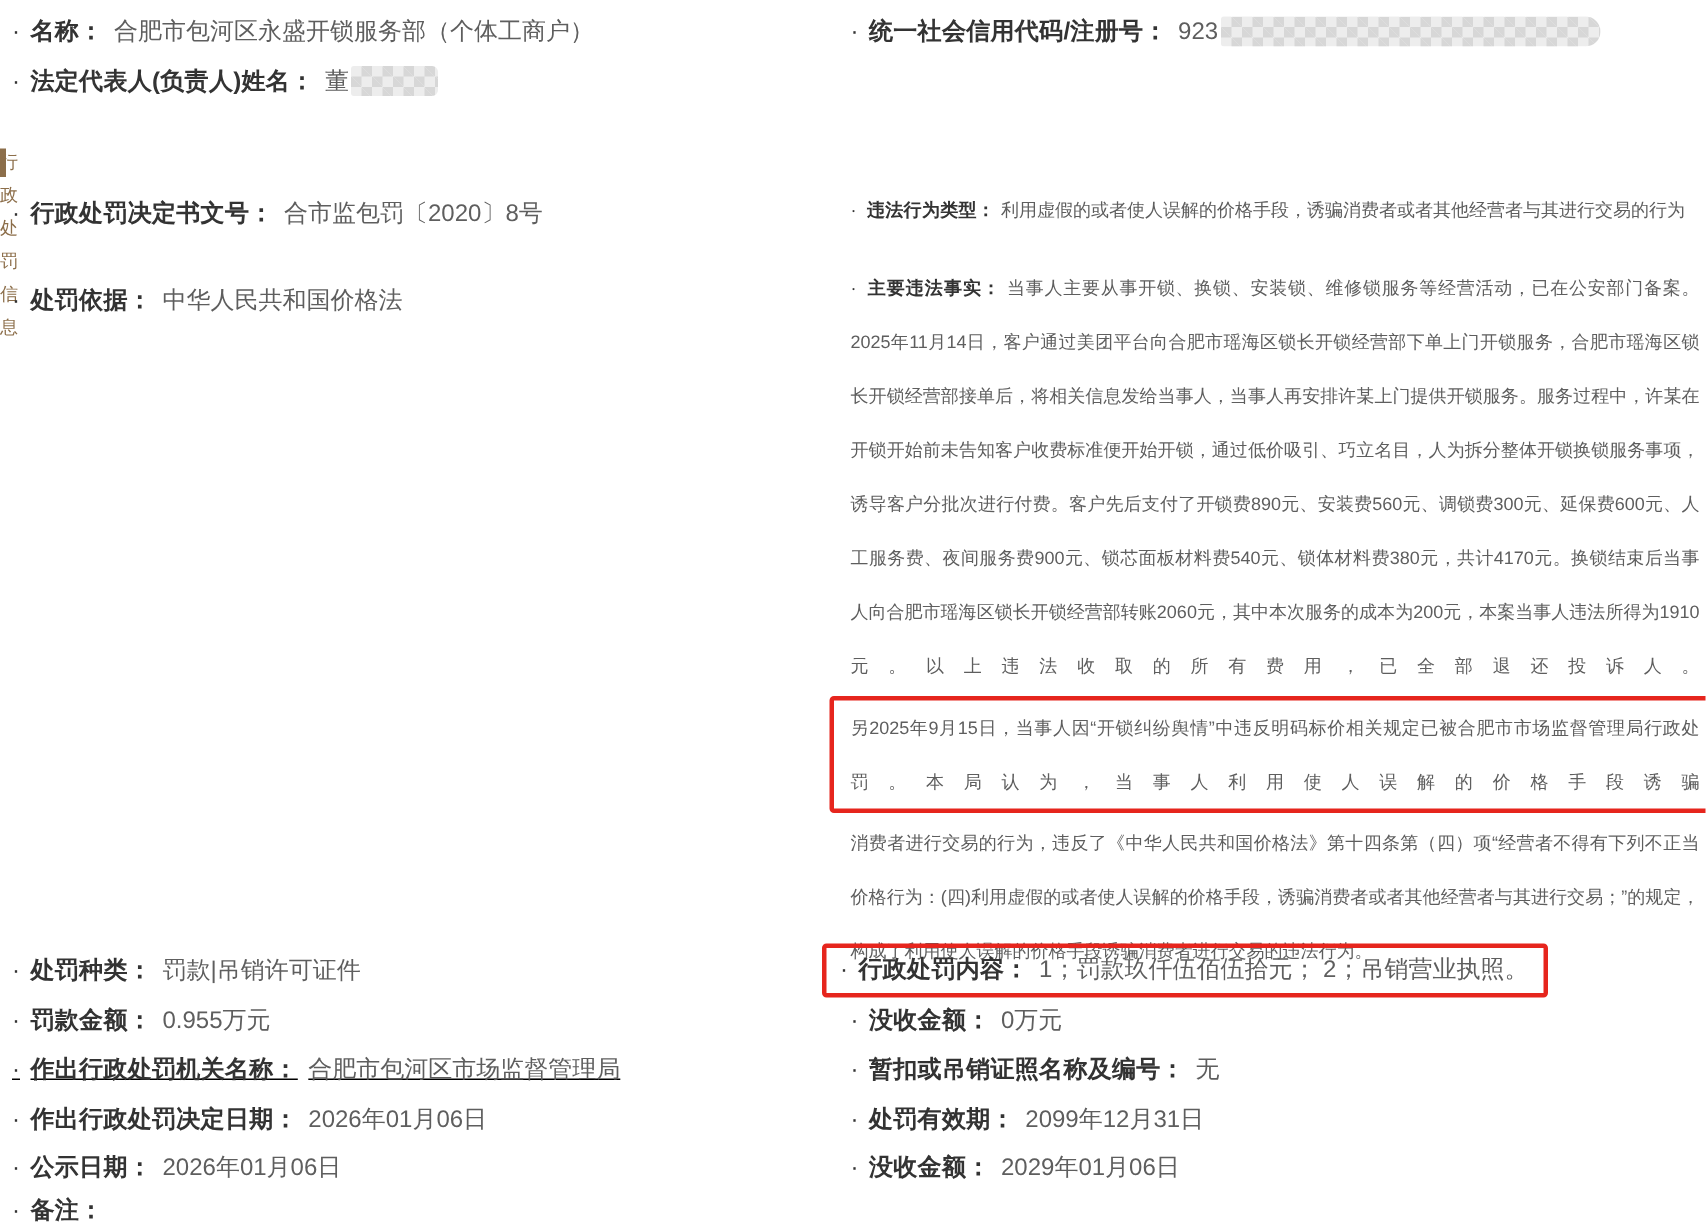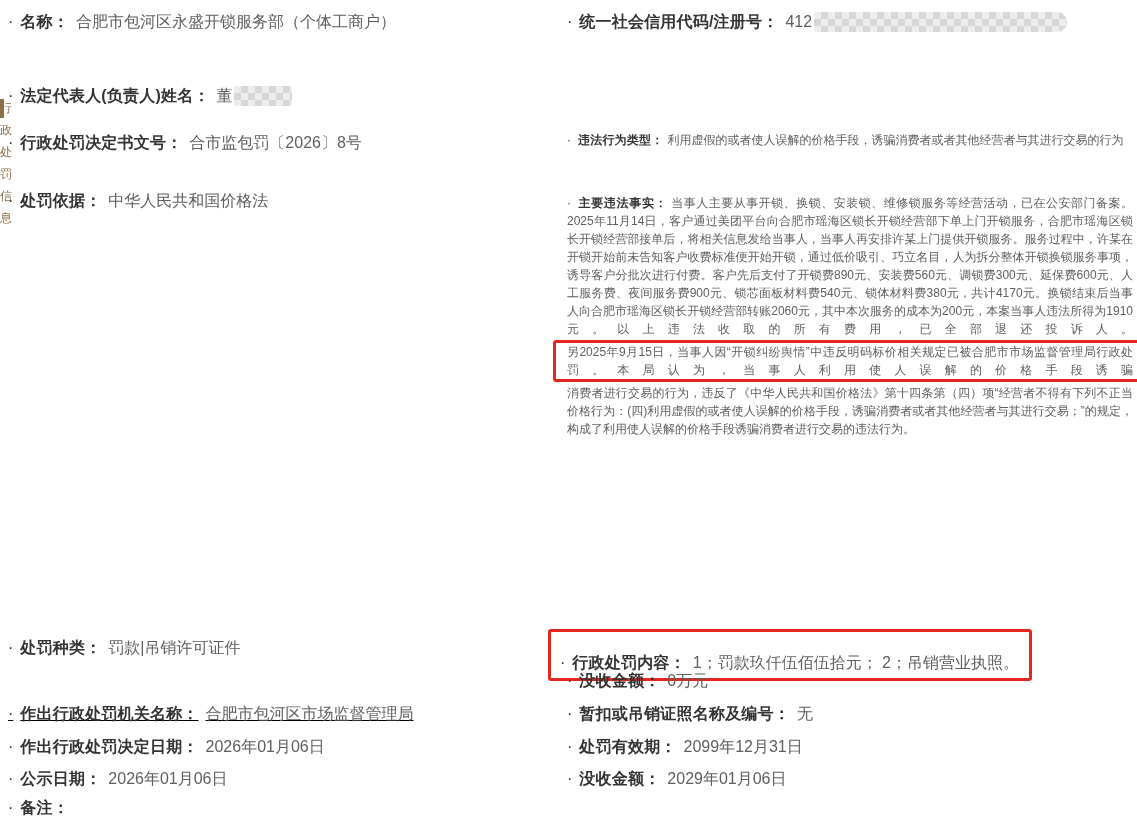--- a/index.html
+++ b/index.html
@@ -17,50 +17,50 @@
   .para .value{margin-left:4px;}
   
   .section-header{position:absolute;left:0;top:97px;height:22px;}
   .accent-bar{position:absolute;left:0;top:2px;width:4px;height:19px;background:#8c6e4a;}
   .section-title{position:absolute;left:0;top:0;font-size:12px;color:#8c6e4a;line-height:22px;}
   
   .col-left-row{left:8px;}
   .col-right-row{left:567px;}
   .para.col-right-row{width:566px;text-align:justify;color:#5e5e5e;}
   #violation-type{top:125px;line-height:30px;}
-  #main-facts{top:194px;line-height:18px;}
+  #main-facts{top:174px;line-height:36px;}
   #main-facts .facts-text{color:#5e5e5e;}
   .facts-block{text-align:justify;color:#5e5e5e;}
   .facts-before{text-align-last:justify;}
   .facts-highlight{
     display:block;border:3px solid #e6251d;border-radius:3px;
     margin:2px -10px 2px -14px;padding:0 7px 0 11px;
     text-align:justify;text-align-last:justify;
   }
   .facts-after{display:block;}
   
   #penalty-content{
     left:548px;top:629px;border:3px solid #e6251d;border-radius:3px;
-    padding:20px 10px 4px 9px;line-height:22px;background:transparent;
+    padding:4px 10px 4px 9px;line-height:22px;background:transparent;
   }
   
   .mosaic{
     display:inline-block;height:20px;vertical-align:-5px;
     background-color:#ededed;
     background-image:
       linear-gradient(45deg,#d7d7d7 25%,transparent 25%,transparent 75%,#d7d7d7 75%),
       linear-gradient(45deg,#d7d7d7 25%,transparent 25%,transparent 75%,#d7d7d7 75%);
     background-size:14px 14px;
     background-position:0 0,7px 7px;
   }
   .mosaic-code{width:253px;margin-left:2px;border-radius:2px 10px 10px 2px;}
   .mosaic-name{width:58px;margin-left:1px;border-radius:2px 4px 4px 2px;}
   
   #name-row{left:8px;top:10px;}
-  #legal-rep-row{left:8px;top:43px;margin-top:41px;}
+  #legal-rep-row{left:8px;top:43px;}
   #credit-code-row{left:567px;top:10px;}
   #doc-no-row{top:131px;}
   #basis-row{top:189px;}
   #category-row{top:636px;}
   #fine-row{top:669px;}
   #authority-row{top:702px;text-decoration:underline;}
   #decision-date-row{top:735px;}
   #publish-date-row{top:767px;text-align:center;}
   #remark-row{top:796px;}
   #confiscation-row{top:669px;}
@@ -71,44 +71,47 @@
 </head>
 <body>
 
 <div class="page">
 
   <div class="row" id="name-row">
     <span class="bullet">·</span><span class="label">名称：</span><span class="value">合肥市包河区永盛开锁服务部（个体工商户）</span>
   </div>
 
   <div class="row" id="credit-code-row">
-    <span class="bullet">·</span><span class="label">统一社会信用代码/注册号：</span><span class="value">412</span><span class="mosaic mosaic-code"></span>
+    <span class="bullet">·</span><span class="label">统一社会信用代码/注册号：</span><span class="value">923</span><span class="mosaic mosaic-code"></span>
   </div>
 
   <div class="row" id="legal-rep-row">
     <span class="bullet">·</span><span class="label">法定代表人(负责人)姓名：</span><span class="value">董</span><span class="mosaic mosaic-name"></span>
   </div>
 
   <div class="section-header">
     <span class="accent-bar"></span>
     <span class="section-title">行政处罚信息</span>
   </div>
 
   <div class="row col-left-row" id="doc-no-row">
-    <span class="bullet">·</span><span class="label">行政处罚决定书文号：</span><span class="value">合市监包罚〔2026〕8号</span>
+    <span class="bullet">·</span><span class="label">行政处罚决定书文号：</span><span class="value">合市监包罚〔2020〕8号</span>
   </div>
 
   <div class="row col-left-row" id="basis-row">
     <span class="bullet">·</span><span class="label">处罚依据：</span><span class="value">中华人民共和国价格法</span>
   </div>
 
   <div class="row col-left-row" id="category-row">
     <span class="bullet">·</span><span class="label">处罚种类：</span><span class="value">罚款|吊销许可证件</span>
   </div>
 
+  <div class="row col-left-row" id="fine-row">
+    <span class="bullet">·</span><span class="label">罚款金额：</span><span class="value">0.955万元</span>
+  </div>
 
   <div class="row col-left-row" id="authority-row">
     <span class="bullet">·</span><span class="label">作出行政处罚机关名称：</span><span class="value">合肥市包河区市场监督管理局</span>
   </div>
 
   <div class="row col-left-row" id="decision-date-row">
     <span class="bullet">·</span><span class="label">作出行政处罚决定日期：</span><span class="value">2026年01月06日</span>
   </div>
 
   <div class="row col-left-row" id="publish-date-row">

